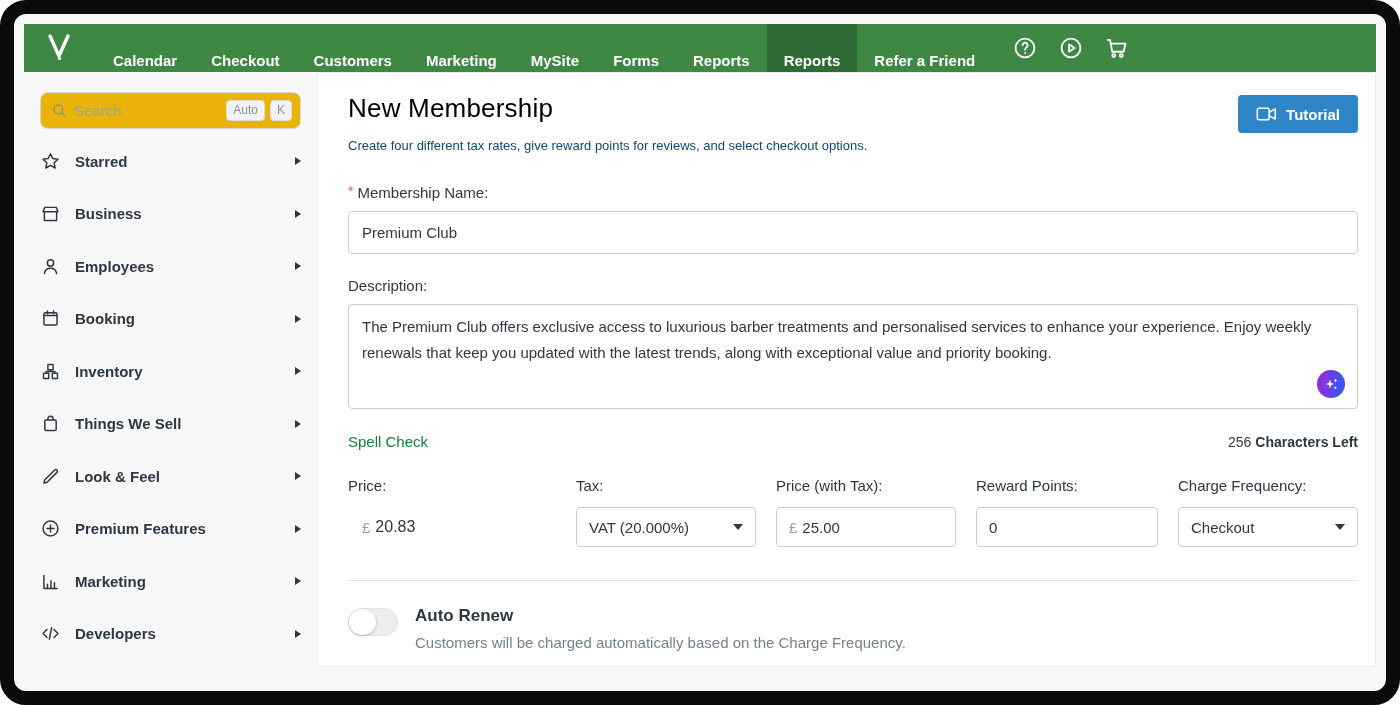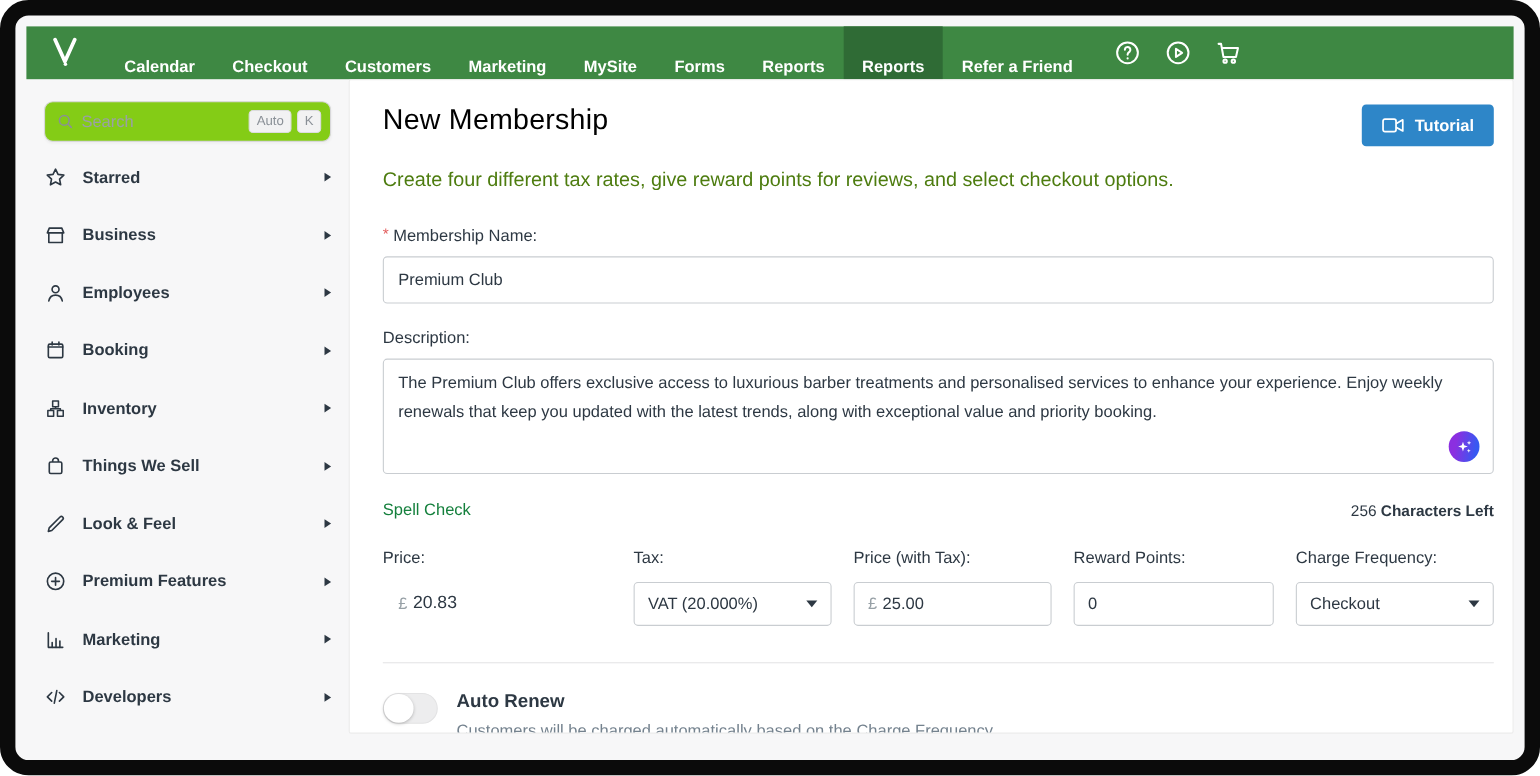--- a/index.html
+++ b/index.html
@@ -24,21 +24,21 @@
   .nav-iconbtn {
     width:26px; height:26px; margin-left:20px; display:flex; align-items:center; justify-content:center;
     color:#fff; cursor:pointer;
   }
   .nav-iconbtn svg { width:26px; height:26px; }
   
   .body-row { flex:1; display:flex; min-height:0; margin-top:0; margin-bottom:12px; }
   
   .sidebar { width:293px; flex:none; padding:20px 16px 0 16px; }
   .search-box {
-    height:37px; background:#84cc16; border:1px solid #d8d8da; border-radius:8px;
+    height:37px; background:#eab308; border:1px solid #d8d8da; border-radius:8px;
     display:flex; align-items:center; padding:0 8px 0 10px; box-shadow:0 1px 2px rgba(0,0,0,.03);
   }
   .search-box svg { width:17px; height:17px; color:#8a9097; flex:none; }
   .search-box input {
     flex:1; border:none; outline:none; background:transparent; font-size:15px;
     color:#2d3843; padding:0 6px; font-family:"Liberation Sans", sans-serif; min-width:0;
   }
   .search-box input::placeholder { color:#9aa0a6; }
   .key-chip {
     font-size:12px; color:#8a9097; background:#f2f2f3; border:1px solid #dcdcde;
@@ -54,21 +54,21 @@
     border-top:4.5px solid transparent; border-bottom:4.5px solid transparent;
     border-left:6px solid #2d3843;
   }
   
   .main {
     flex:1; background:#fff; border:1px solid #ececec; border-radius:2px;
     padding:20px 17px 0 30px; overflow:hidden;
   }
   .main-header { display:flex; align-items:flex-start; justify-content:space-between; }
   .page-title { font-size:26px; font-weight:500; color:#000000; letter-spacing:.2px; }
-  .page-subtitle { font-size:18px; color:#4d7c0f; margin-top:29px; }
+  .page-subtitle { font-size:13px; color:#0c4a6e; margin-top:14px; }
   .tutorial-btn {
     background:var(--tutorial-blue,#2e86c8); color:#fff; border:none; border-radius:4px;
     height:38px; padding:0 18px; font-size:15px; font-weight:700; display:flex; align-items:center;
     gap:9px; cursor:pointer; margin-top:2px; font-family:"Liberation Sans", sans-serif;
   }
   .tutorial-btn svg { width:21px; height:18px; }
   .field-label { font-size:15px; font-weight:500; color:#2d3843; }
   .req { color:var(--asterisk-red,#e25c5c); margin-right:4px; font-size:14px; vertical-align:2px; }
   .name-block { margin-top:30px; }
   .text-input {

